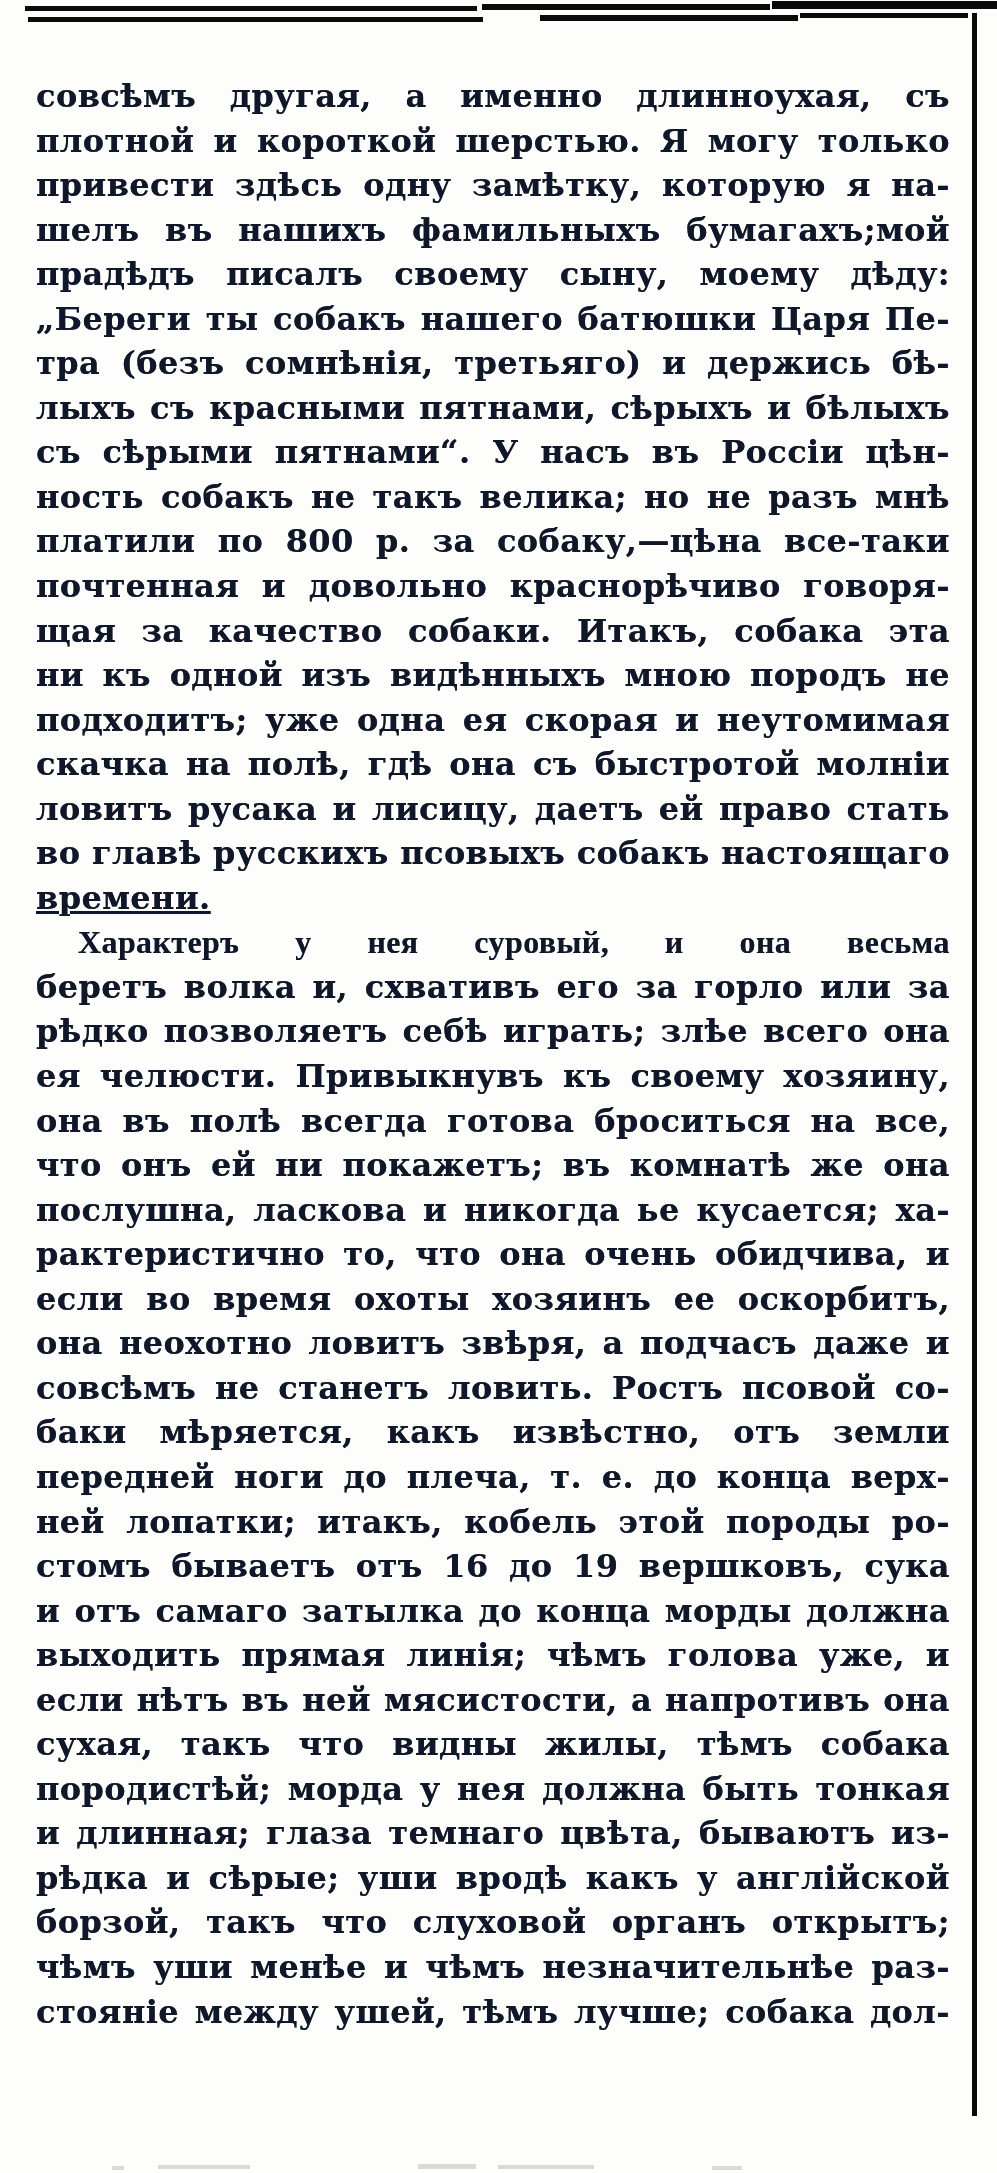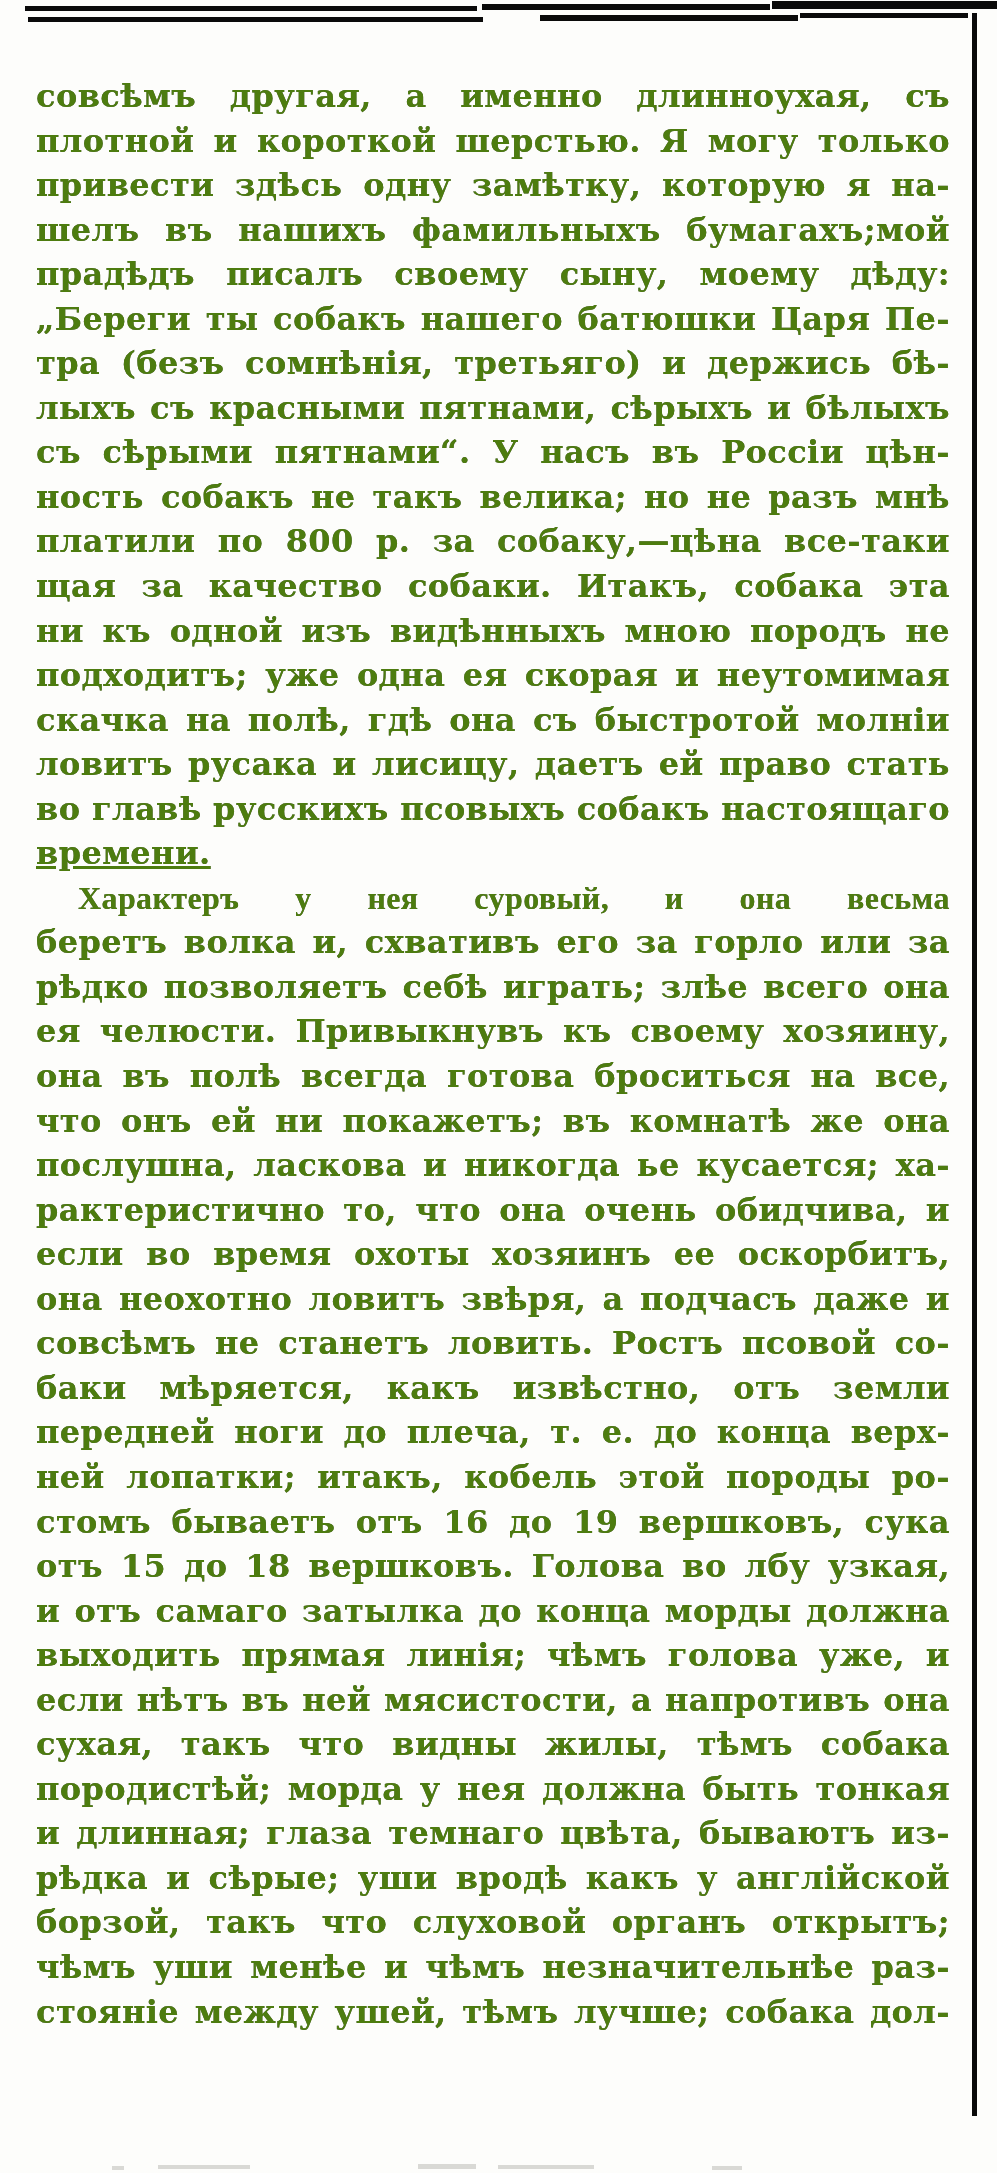--- a/index.html
+++ b/index.html
@@ -28,21 +28,21 @@
     width: 5px;
     height: 2103px;
     background: #0a0a0a;
   }
   
   .text-block {
     position: absolute;
     left: 36px;
     top: 74px;
     width: 914px;
-    color: #4d7c0f;
+    color: #0f172a;
     font-size: 32px;
     font-weight: bold;
     letter-spacing: 0.4px;
     text-shadow: 0 0 0.6px rgba(10,10,10,0.65);
   }
   .line {
     height: 44.55px;
     line-height: 44.55px;
     text-align: justify;
     text-align-last: justify;
@@ -84,20 +84,21 @@
       <div class="line">плотной и короткой шерстью. Я могу только</div>
       <div class="line">привести здѣсь одну замѣтку, которую я на-</div>
       <div class="line">шелъ въ нашихъ фамильныхъ бумагахъ;мой</div>
       <div class="line">прадѣдъ писалъ своему сыну, моему дѣду:</div>
       <div class="line">„Береги ты собакъ нашего батюшки Царя Пе-</div>
       <div class="line">тра (безъ сомнѣнія, третьяго) и держись бѣ-</div>
       <div class="line">лыхъ съ красными пятнами, сѣрыхъ и бѣлыхъ</div>
       <div class="line">съ сѣрыми пятнами“. У насъ въ Россіи цѣн-</div>
       <div class="line">ность собакъ не такъ велика; но не разъ мнѣ</div>
       <div class="line">платили по 800 р. за собаку,—цѣна все-таки</div>
+      <div class="line">почтенная и довольно краснорѣчиво говоря-</div>
       <div class="line">щая за качество собаки. Итакъ, собака эта</div>
       <div class="line">ни къ одной изъ видѣнныхъ мною породъ не</div>
       <div class="line">подходитъ; уже одна ея скорая и неутомимая</div>
       <div class="line">скачка на полѣ, гдѣ она съ быстротой молніи</div>
       <div class="line">ловитъ русака и лисицу, даетъ ей право стать</div>
       <div class="line">во главѣ русскихъ псовыхъ собакъ настоящаго</div>
       <div class="line no-just">времени.</div>
       <div class="line indent">Характеръ у нея суровый, и она весьма</div>
       <div class="line">беретъ волка и, схвативъ его за горло или за</div>
       <div class="line">рѣдко позволяетъ себѣ играть; злѣе всего она</div>
@@ -106,21 +107,20 @@
       <div class="line">что онъ ей ни покажетъ; въ комнатѣ же она</div>
       <div class="line">послушна, ласкова и никогда ье кусается; ха-</div>
       <div class="line">рактеристично то, что она очень обидчива, и</div>
       <div class="line">если во время охоты хозяинъ ее оскорбитъ,</div>
       <div class="line">она неохотно ловитъ звѣря, а подчасъ даже и</div>
       <div class="line">совсѣмъ не станетъ ловить. Ростъ псовой со-</div>
       <div class="line">баки мѣряется, какъ извѣстно, отъ земли вдоль</div>
       <div class="line">передней ноги до плеча, т. е. до конца верх-</div>
       <div class="line">ней лопатки; итакъ, кобель этой породы ро-</div>
       <div class="line">стомъ бываетъ отъ 16 до 19 вершковъ, сука</div>
-      <div class="line">отъ 15 до 18 вершковъ. Голова во лбу узкая,</div>
       <div class="line">и отъ самаго затылка до конца морды должна</div>
       <div class="line">выходить прямая линія; чѣмъ голова уже, и</div>
       <div class="line">если нѣтъ въ ней мясистости, а напротивъ она</div>
       <div class="line">сухая, такъ что видны жилы, тѣмъ собака</div>
       <div class="line">породистѣй; морда у нея должна быть тонкая</div>
       <div class="line">и длинная; глаза темнаго цвѣта, бываютъ из-</div>
       <div class="line">рѣдка и сѣрые; уши вродѣ какъ у англійской</div>
       <div class="line">борзой, такъ что слуховой органъ открытъ;</div>
       <div class="line">чѣмъ уши менѣе и чѣмъ незначительнѣе раз-</div>
       <div class="line">стояніе между ушей, тѣмъ лучше; собака дол-</div>

